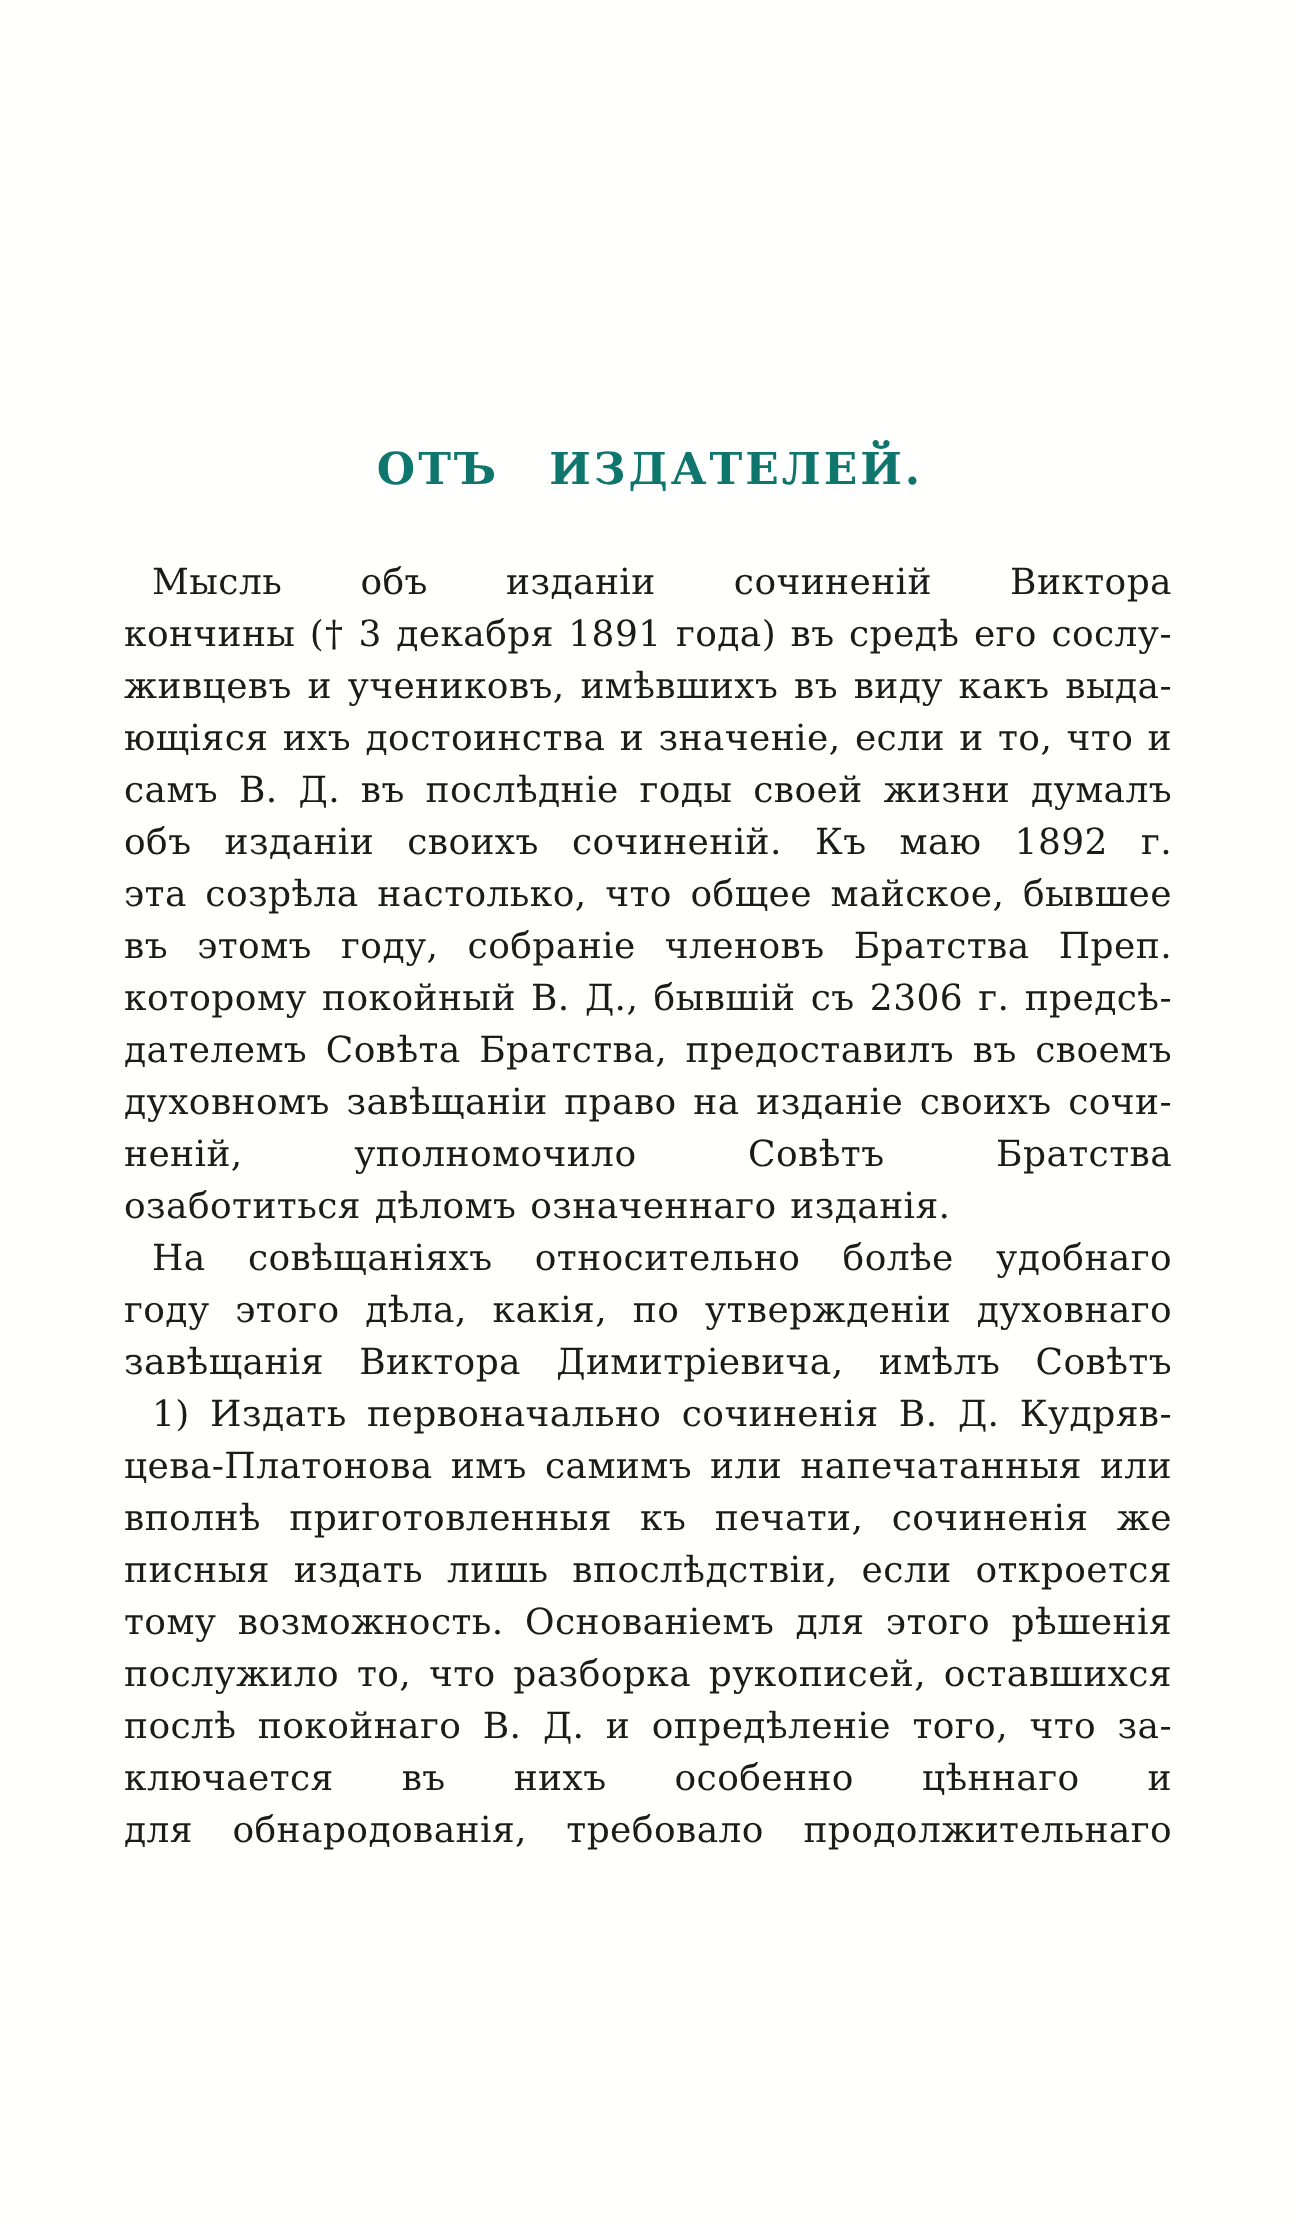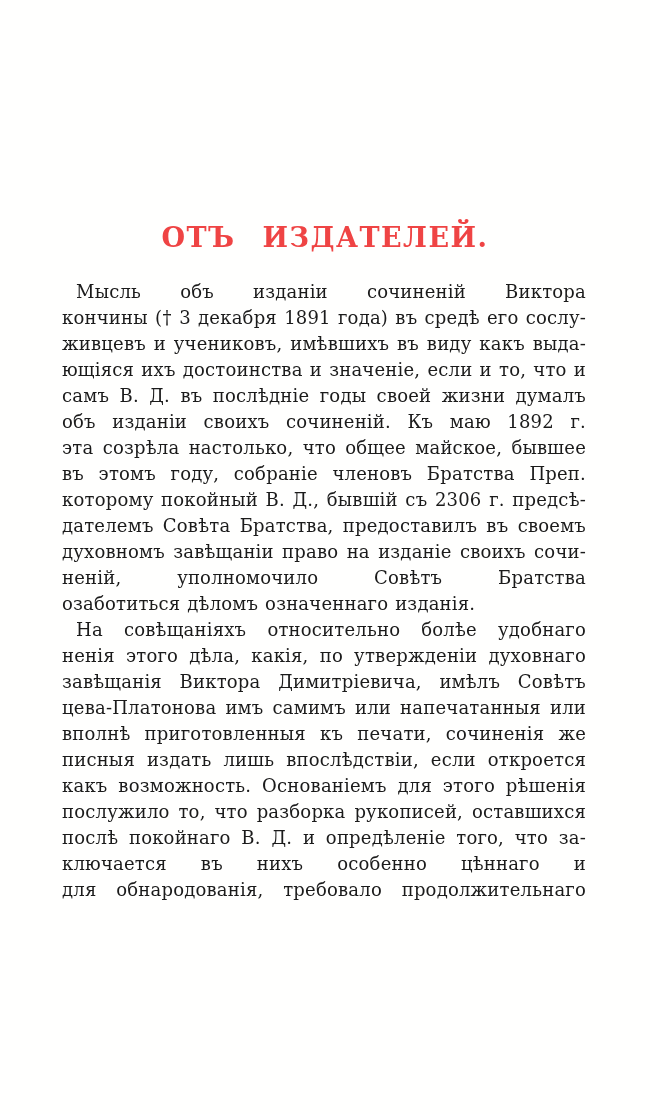--- a/index.html
+++ b/index.html
@@ -15,25 +15,25 @@
     font-family: "DejaVu Serif", "Liberation Serif", serif;
     color: #1b1b1b;
     overflow: hidden;
   }
   .page-title {
     position: absolute;
     top: 222px;
     left: 0;
     width: 100%;
     text-align: center;
-    font-size: 27px;
+    font-size: 22px;
     font-weight: bold;
     letter-spacing: 1.5px;
     word-spacing: 16px;
-    color: #ef4444;
+    color: #0f766e;
   }
   .body-text {
     position: absolute;
     top: 279px;
     left: 62px;
     width: 524px;
   }
   .line {
     font-size: 18px;
     line-height: 26px;
@@ -75,29 +75,30 @@
       <div class="line">въ этомъ году, собраніе членовъ Братства Преп. Сергія,</div>
       <div class="line">которому покойный В. Д., бывшій съ 2306 г. предсѣ-</div>
       <div class="line">дателемъ Совѣта Братства, предоставилъ въ своемъ</div>
       <div class="line">духовномъ завѣщаніи право на изданіе своихъ сочи-</div>
       <div class="line">неній, уполномочило Совѣтъ Братства безотлагательно</div>
       <div class="line end">озаботиться дѣломъ означеннаго изданія.</div>
     </div>
 
     <div class="paragraph">
       <div class="line indent">На совѣщаніяхъ относительно болѣе удобнаго выпол-</div>
-      <div class="line">ненія этого дѣла, какія, по утвержденіи духовнаго</div>
+      <div class="line">году этого дѣла, какія, по утвержденіи духовнаго</div>
       <div class="line">завѣщанія Виктора Димитріевича, имѣлъ Совѣтъ Брат-</div>
     </div>
 
     <div class="paragraph">
+      <div class="line indent">1) Издать первоначально сочиненія В. Д. Кудряв-</div>
       <div class="line">цева-Платонова имъ самимъ или напечатанныя или</div>
       <div class="line">вполнѣ приготовленныя къ печати, сочиненія же руко-</div>
       <div class="line">писныя издать лишь впослѣдствіи, если откроется къ</div>
-      <div class="line">какъ возможность. Основаніемъ для этого рѣшенія</div>
+      <div class="line">тому возможность. Основаніемъ для этого рѣшенія</div>
       <div class="line">послужило то, что разборка рукописей, оставшихся</div>
       <div class="line">послѣ покойнаго В. Д. и опредѣленіе того, что за-</div>
       <div class="line">ключается въ нихъ особенно цѣннаго и желательнаго</div>
       <div class="line">для обнародованія, требовало продолжительнаго труда</div>
     </div>
 
   </div>
 </div>
 
 </body></html>

